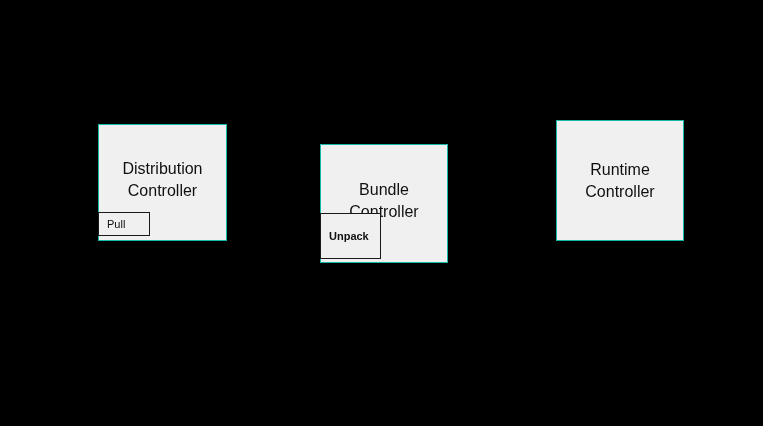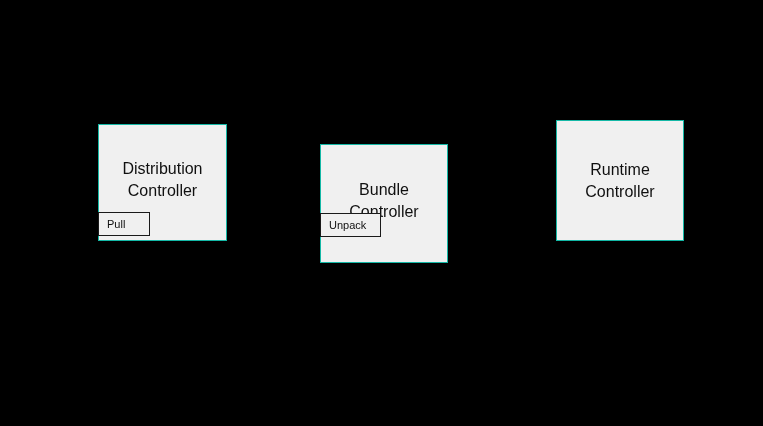--- a/index.html
+++ b/index.html
@@ -69,21 +69,21 @@
 Controller</div>
   </div>
   <div class="subnode" style="left:98px; top:212px; width:52px; height:24px;">
     <span class="subnode-label">Pull</span>
   </div>
 
   <div class="node node--bundle" style="left:320px; top:124px; width:128px; height:119px;margin-top:20px;">
     <div class="node-label">Bundle
 Controller</div>
   </div>
-  <div class="subnode" style="left:320px; top:213px; width:61px; height:24px;">
+  <div class="subnode" style="left:320px; top:213px; width:61px; height:46px;font-weight:bold;">
     <span class="subnode-label">Unpack</span>
   </div>
 
   <div class="node node--runtime" style="left:540px; top:120px; width:128px; height:121px;margin-left:16px;">
     <div class="node-label">Runtime
 Controller</div>
   </div>
 
 </div>
 

